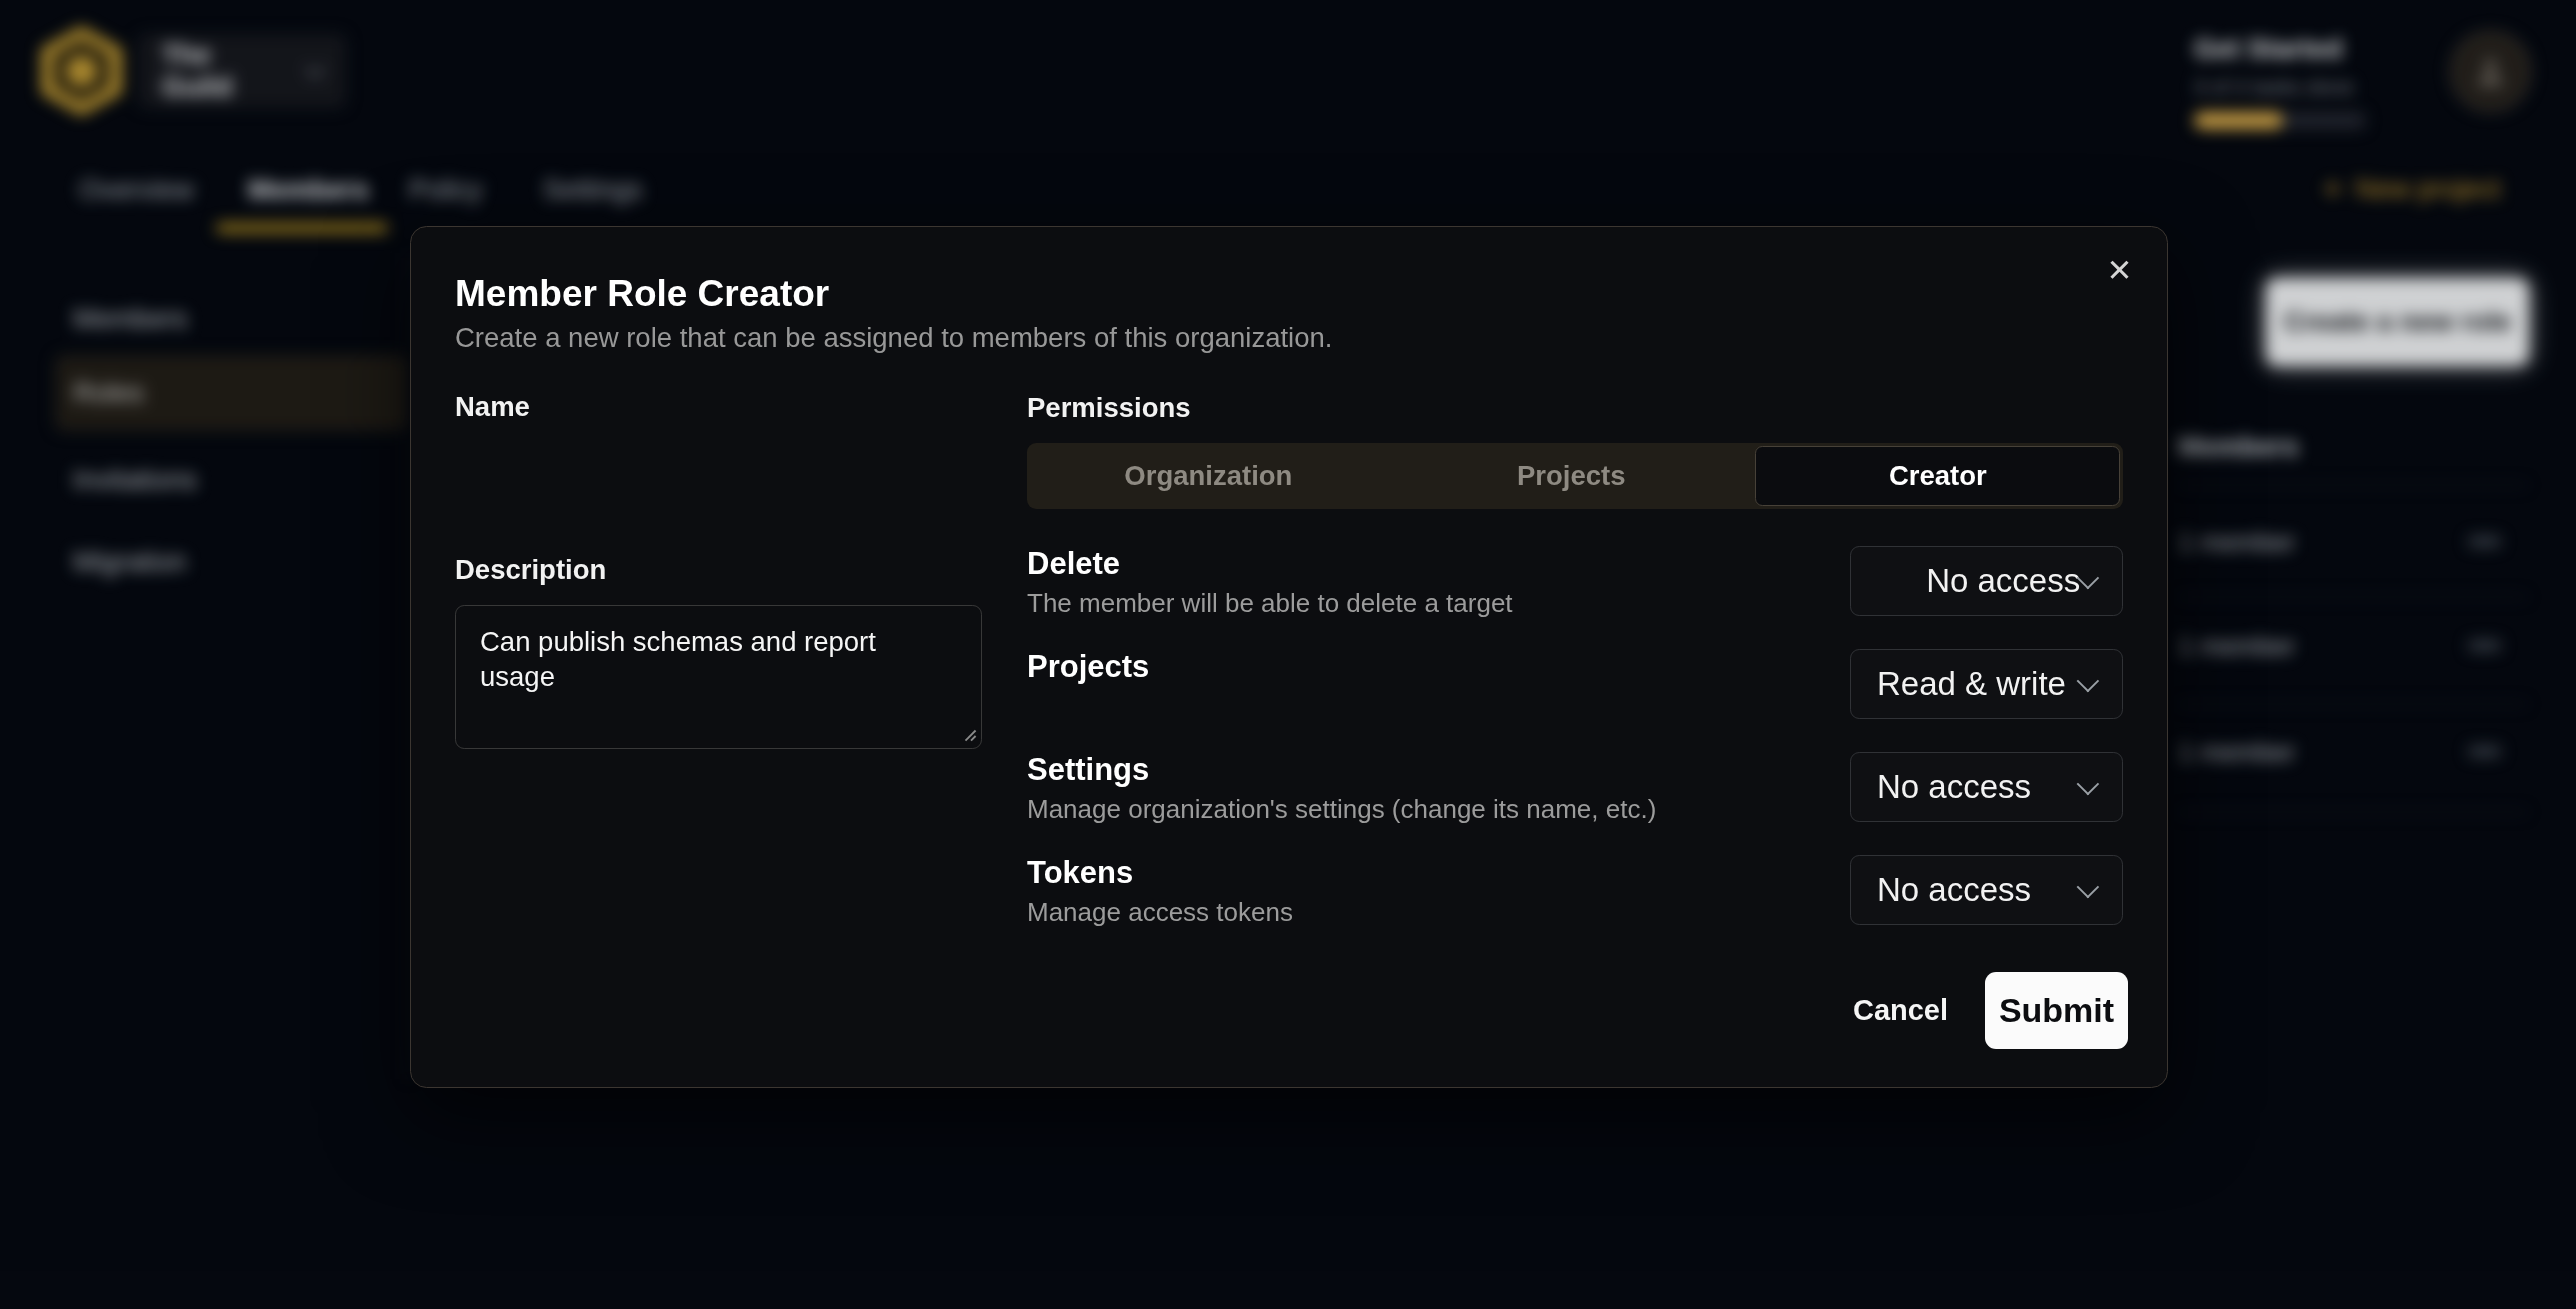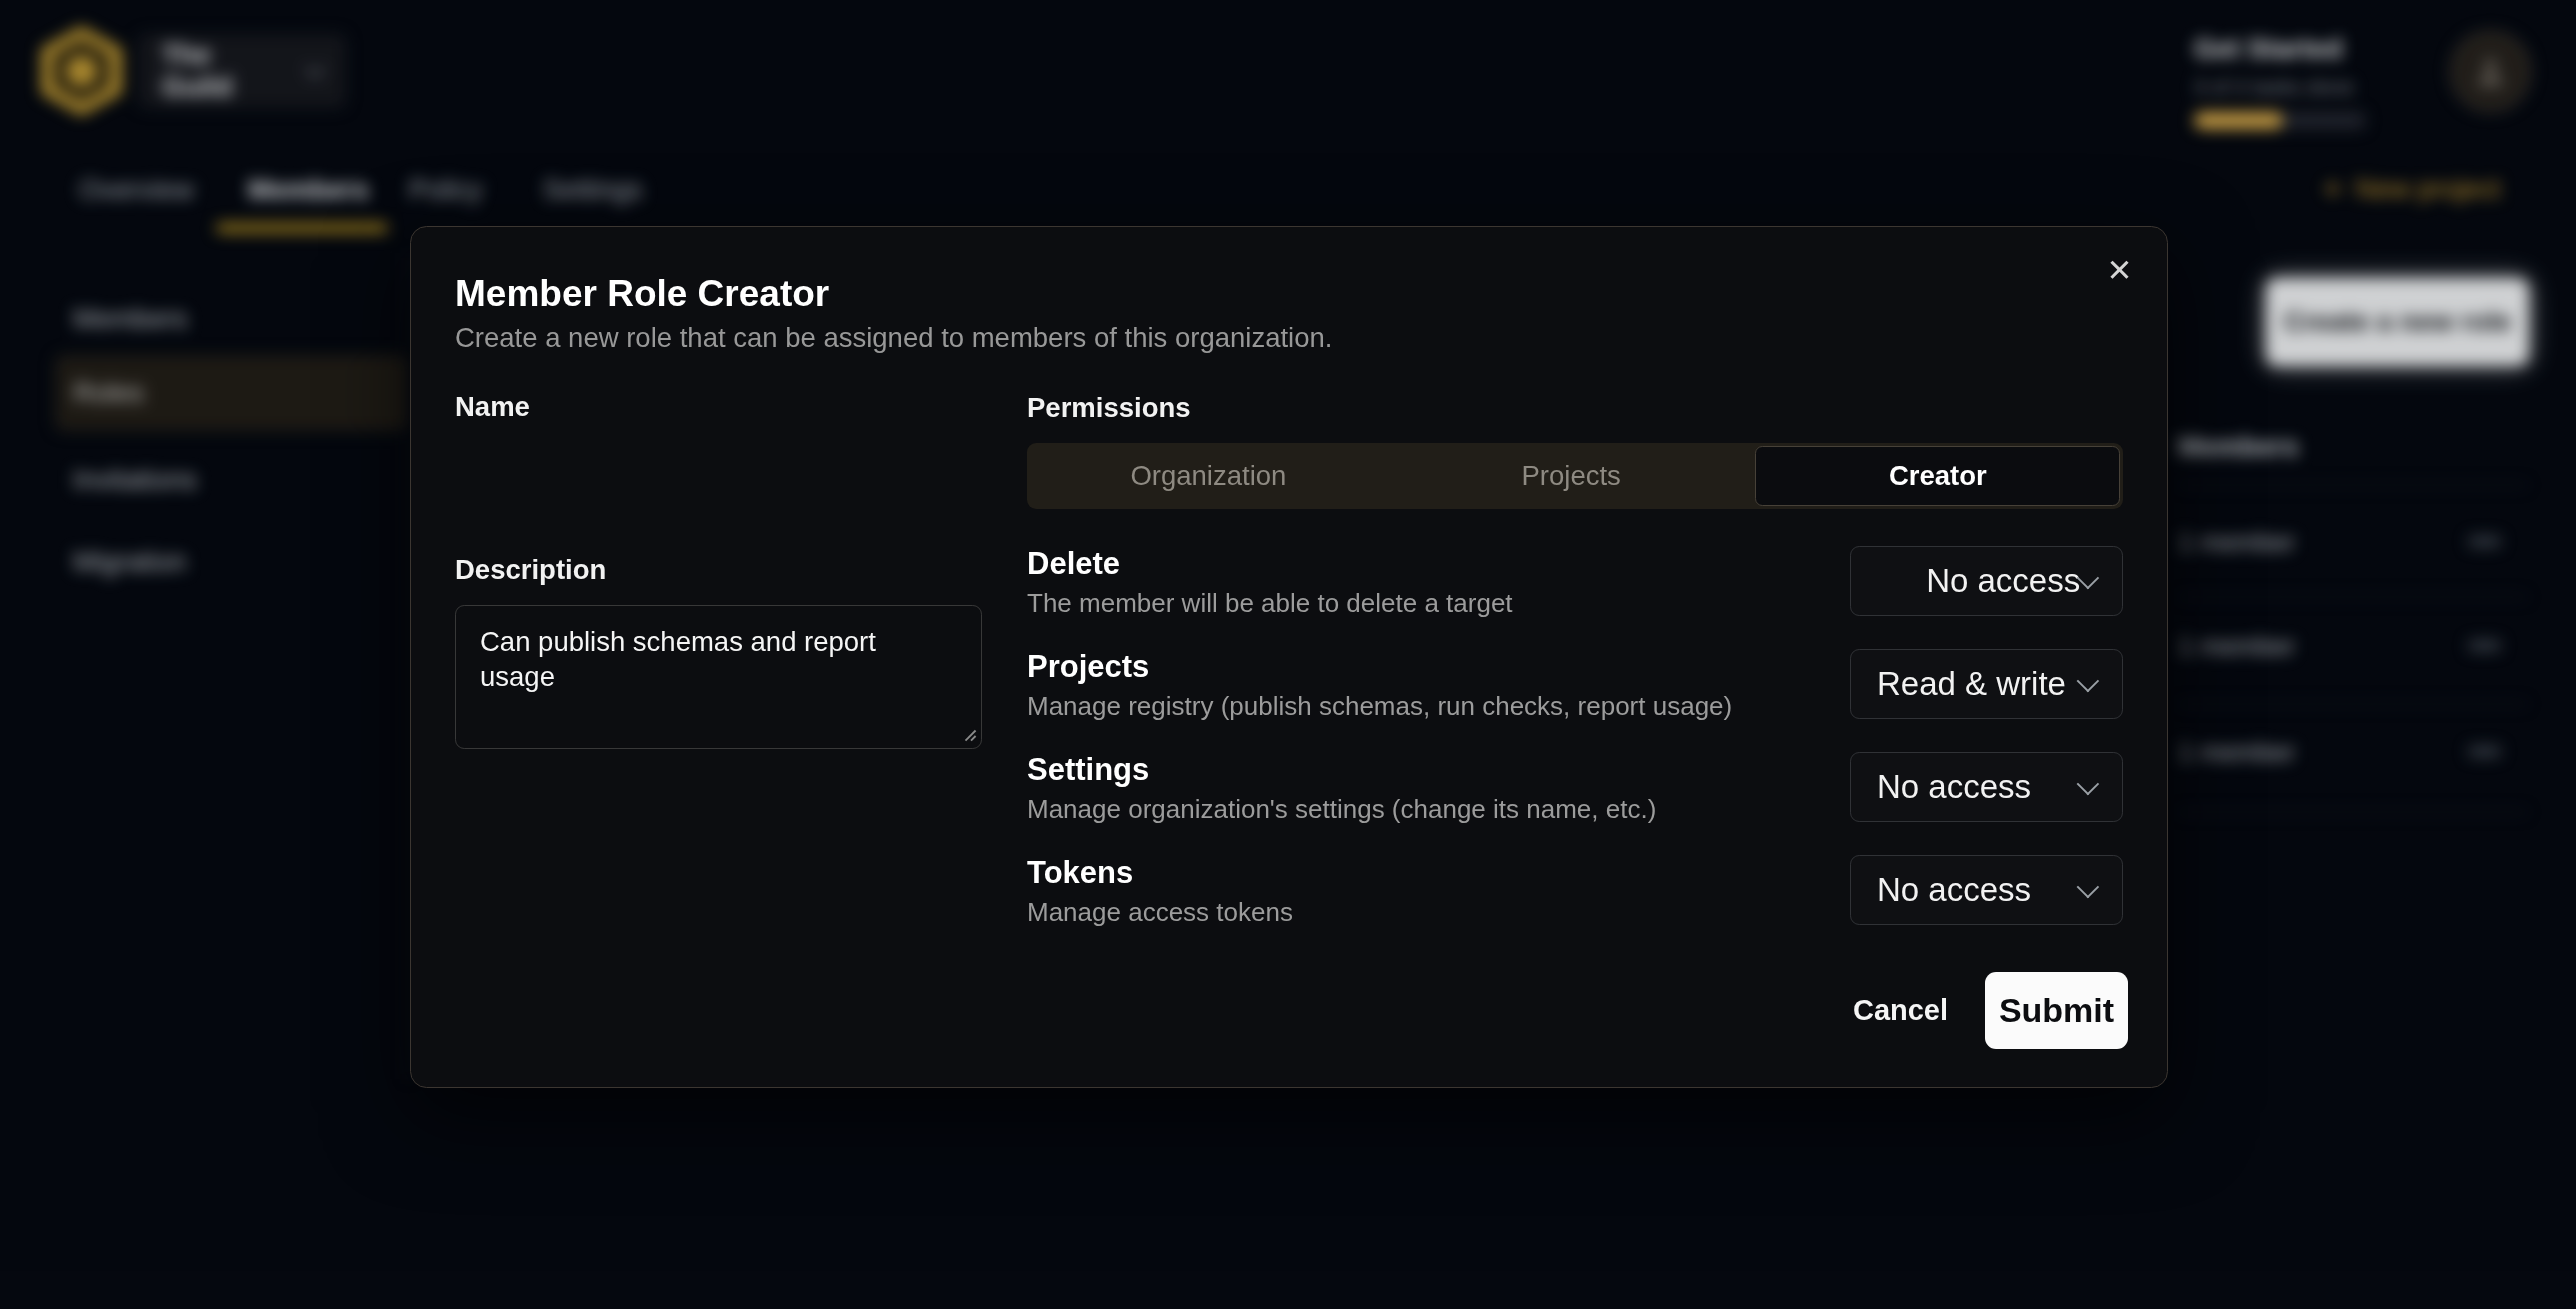--- a/index.html
+++ b/index.html
@@ -69,21 +69,21 @@
   .m-textarea-wrap{left:44px;top:378px;width:527px;height:144px;}
   .m-textarea{width:100%;height:100%;box-sizing:border-box;background:transparent;resize:none;
     border:1.8px solid #383838;border-radius:9.2px;color:#f5f5f5;font-size:27.5px;line-height:35px;
     padding:18.4px 24px;font-family:"Liberation Sans","DejaVu Sans",sans-serif;overflow:hidden;}
   .resize-handle{position:absolute;right:5.5px;bottom:7.3px;}
 
   .r-col{left:616px;top:0;width:1096px;height:862px;}
   .tabstrip{position:absolute;left:0;top:216px;width:1096px;height:66px;background:#211e18;border-radius:9.2px;
     display:flex;box-sizing:border-box;}
   .seg{flex:1;display:flex;align-items:center;justify-content:center;font-size:27.5px;color:#8e8a82;
-    font-weight:400;border-radius:7.3px;}
+    font-weight:700;border-radius:7.3px;}
   .seg.active{background:#0b0c0f;border:1.8px solid #474138;margin:2.8px;color:#ffffff;font-weight:600;}
 
   .perm-row{position:absolute;left:0;width:1096px;height:70px;}
   .perm-title{position:absolute;left:0;top:-1.8px;font-size:31px;line-height:39px;font-weight:700;color:#ffffff;}
   .perm-desc{position:absolute;left:0;top:42px;font-size:26px;line-height:31px;color:#9c9c9c;}
   .perm-select{position:absolute;right:0;top:0;width:273px;height:70px;box-sizing:border-box;background:#0f1013;
     border:1.8px solid #303236;border-radius:9.2px;display:flex;align-items:center;padding:0 26px;cursor:pointer;}
   .perm-select .val{color:#f2f2f2;font-size:33px;flex:1;}
   .perm-select .chev{width:13.8px;height:13.8px;border-color:#9aa0a6;}
 
@@ -193,21 +193,20 @@
         <div class="perm-title">Delete</div>
         <div class="perm-desc">The member will be able to delete a target</div>
         <div class="perm-select">
           <span class="val">No access</span>
           <span class="chev"></span>
         </div>
       </div>
 
       <div class="perm-row" style="top:422px;">
         <div class="perm-title">Projects</div>
-        <div class="perm-desc">Manage registry (publish schemas, run checks, report usage)</div>
         <div class="perm-select">
           <span class="val">Read &amp; write</span>
           <span class="chev"></span>
         </div>
       </div>
 
       <div class="perm-row" style="top:525px;">
         <div class="perm-title">Settings</div>
         <div class="perm-desc">Manage organization's settings (change its name, etc.)</div>
         <div class="perm-select">

